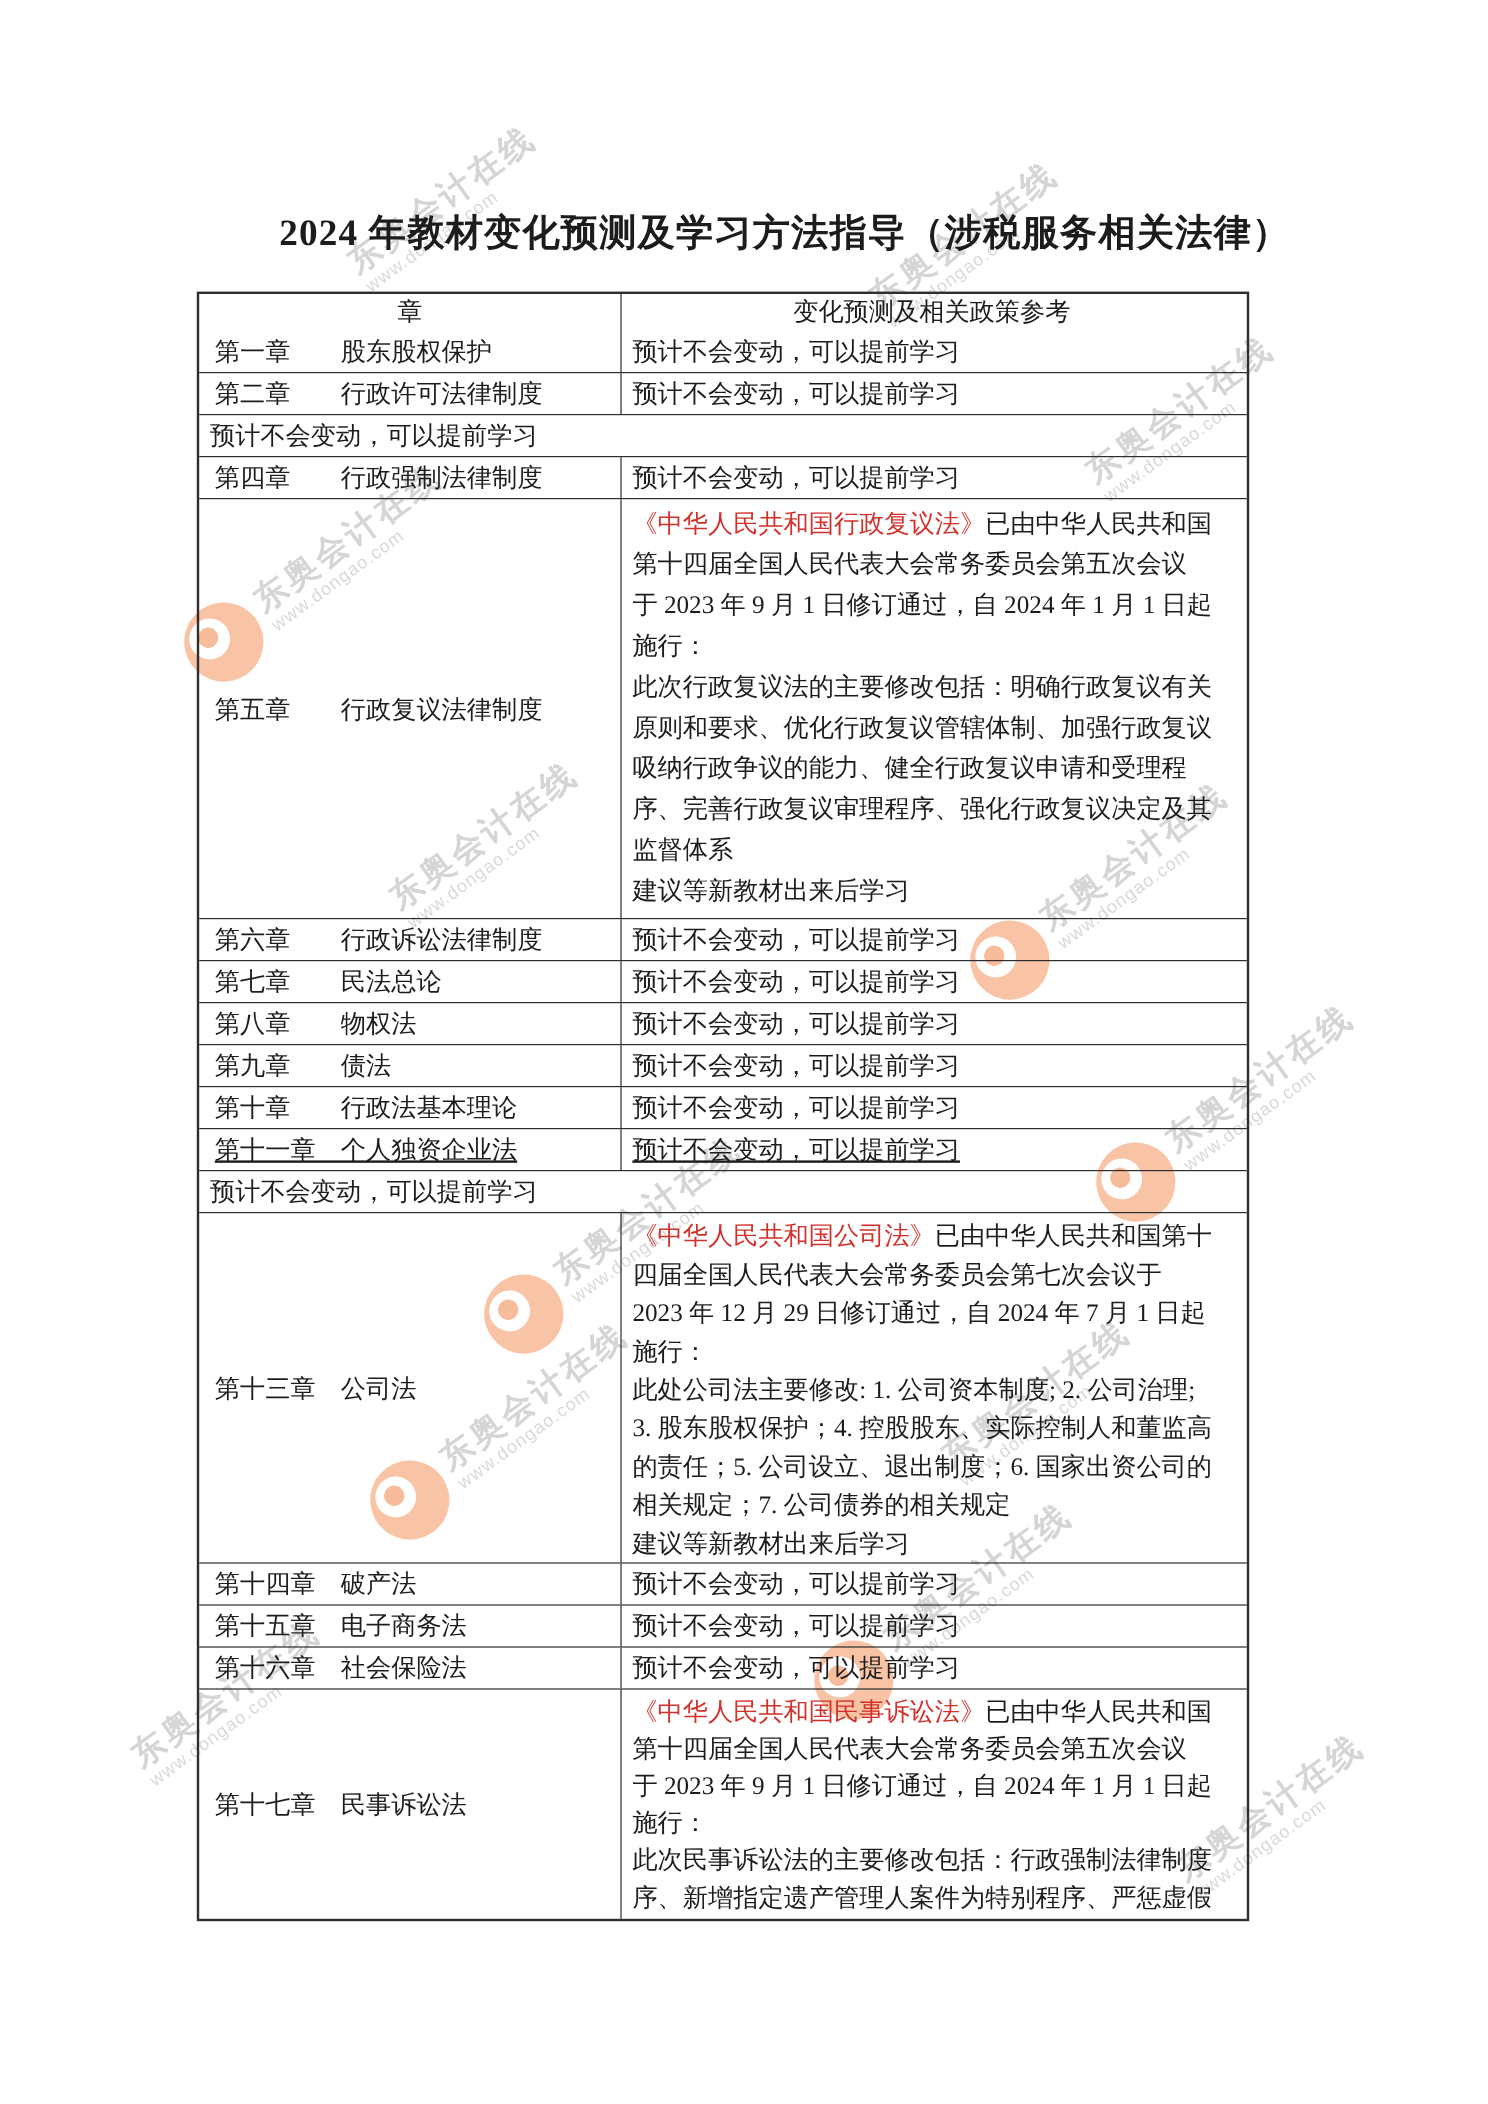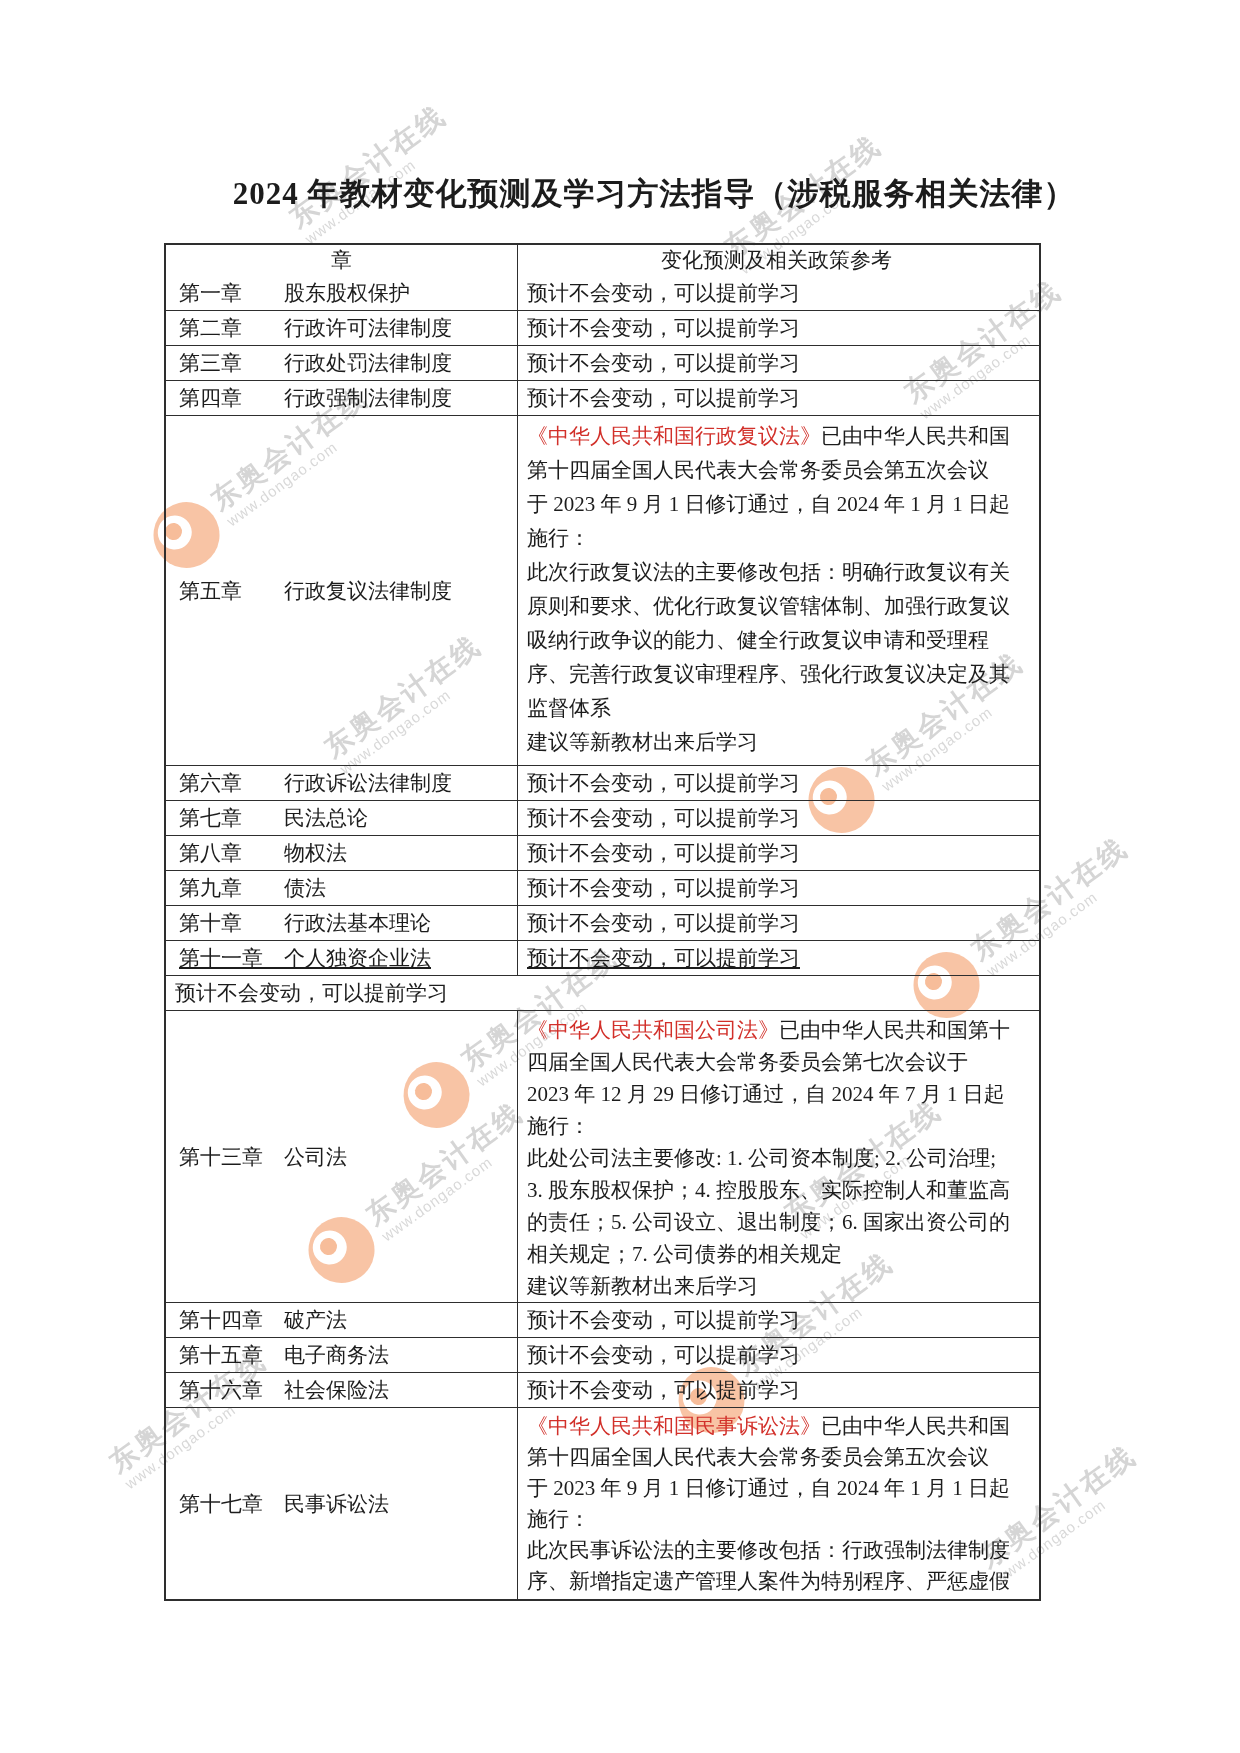--- a/index.html
+++ b/index.html
@@ -174,23 +174,20 @@
       </div>
       <div class="trow" style="height: 35px;">
         <div class="cell chapter-cell">
           <span>第二章　　行政许可法律制度</span>
         </div>
         <div class="cell pred-cell single">
           <span>预计不会变动，可以提前学习</span>
         </div>
       </div>
       <div class="trow" style="height: 35px;">
-        <div class="cell chapter-cell">
-          <span>第三章　　行政处罚法律制度</span>
-        </div>
         <div class="cell pred-cell single">
           <span>预计不会变动，可以提前学习</span>
         </div>
       </div>
       <div class="trow" style="height: 35px;">
         <div class="cell chapter-cell">
           <span>第四章　　行政强制法律制度</span>
         </div>
         <div class="cell pred-cell single">
           <span>预计不会变动，可以提前学习</span>

